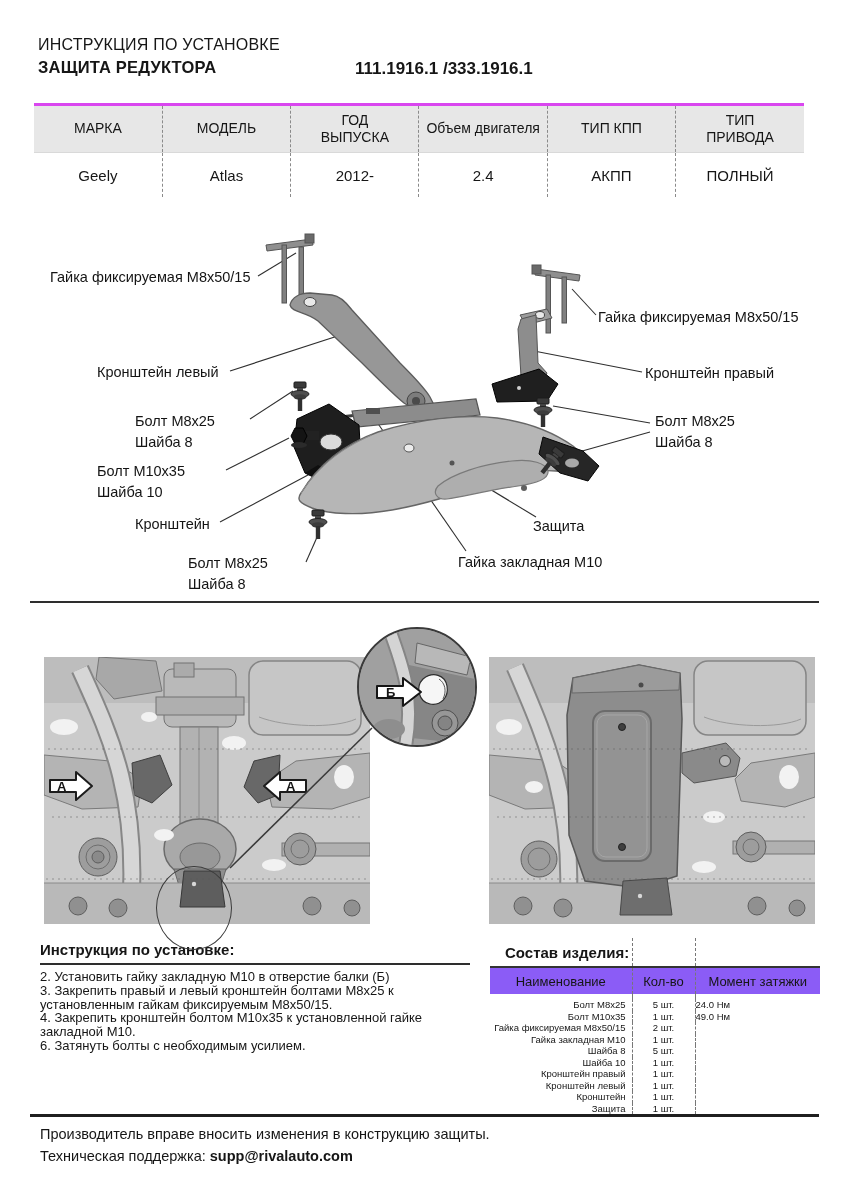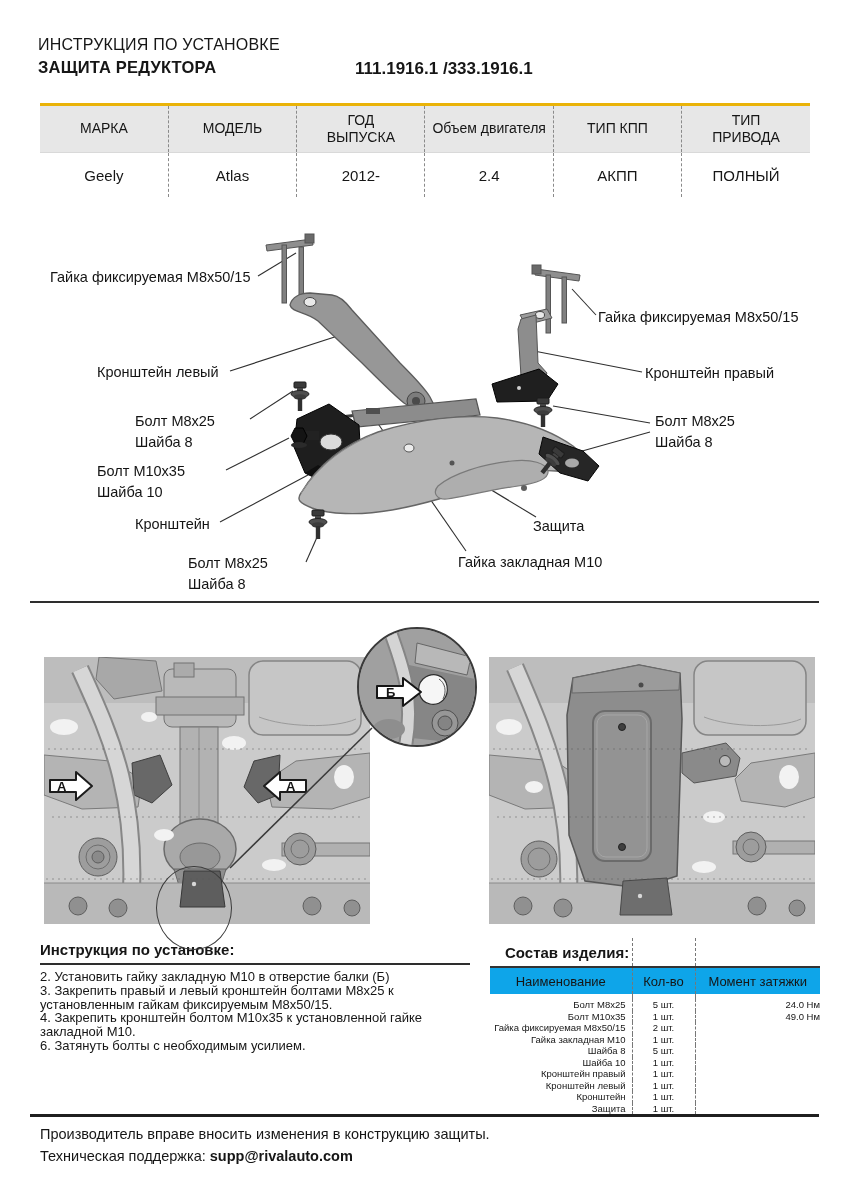--- a/index.html
+++ b/index.html
@@ -7,22 +7,22 @@
     position:relative;width:849px;height:1200px;background:#ffffff;
     font-family:Liberation Sans, sans-serif;color:#161616;
     overflow:hidden;
   }
   .abs{position:absolute;}
   
   .hdr1{left:38px;top:36px;font-size:16px;letter-spacing:.2px;}
   .hdr2{left:38px;top:58px;font-size:16.5px;font-weight:bold;letter-spacing:.2px;}
   .partnums{left:355px;top:59px;font-size:17px;font-weight:bold;}
   
-  table.vtab{position:absolute;left:40px;top:103px;width:770px;border-collapse:collapse;table-layout:fixed;
-    border-top:3px solid #eab308;}
+  table.vtab{position:absolute;left:34px;top:103px;width:770px;border-collapse:collapse;table-layout:fixed;
+    border-top:3px solid #d946ef;}
   table.vtab th{height:44px;background:#e7e7e7;font-weight:normal;font-size:14px;text-align:center;
     vertical-align:middle;white-space:pre-line;line-height:1.25;border-bottom:1px solid #d9d9d9;}
   table.vtab td{height:42px;font-size:15px;text-align:center;vertical-align:middle;}
   table.vtab th + th, table.vtab td + td{border-left:1px dashed #8a8a8a;}
   
   .dlabel{position:absolute;font-size:14.5px;line-height:21px;white-space:pre-line;color:#141414;}
   
   .rule{position:absolute;background:#2e2e2e;}
   
   .photo{position:absolute;top:657px;width:326px;height:267px;z-index:1;}
@@ -34,26 +34,26 @@
   .inst-title{left:40px;top:941px;font-size:15px;font-weight:bold;}
   .inst-rule{left:40px;top:963px;width:430px;height:2px;}
   .steps{left:40px;top:970px;width:412px;font-size:13px;line-height:1.06;}
   .steps div{margin:0;}
   
   table.ptab{position:absolute;left:490px;top:938px;width:330px;border-collapse:collapse;table-layout:fixed;}
   table.ptab td{padding:0;vertical-align:middle;margin-left:27px;}
   td.dashL{border-left:1px dashed #777;}
   tr.ptitle td{height:28px;}
   .ptab .title-cell{font-size:15px;font-weight:bold;padding-left:15px;white-space:nowrap;}
-  tr.phead td{height:26px;background:#0ea5e9;border-top:2px solid #333;font-size:13px;text-align:center;}
+  tr.phead td{height:26px;background:#8b5cf6;border-top:2px solid #333;font-size:13px;text-align:center;}
   tr.pspacer td{height:5px;}
   tr.prow td{height:11.5px;font-size:9.5px;line-height:11.5px;white-space:nowrap;}
   tr.prow td.pname{text-align:right;padding-right:6px;}
   tr.prow td.pqty{text-align:center;}
-  tr.prow td.ptorq{text-align:right;}
+  tr.prow td.ptorq{text-align:left;}
   
   .foot1{left:40px;top:1126px;font-size:14.5px;}
   .foot2{left:40px;top:1148px;font-size:14.5px;}
   .foot2 b{font-weight:bold;}
   svg{display:block;}
 </style>
 </head>
 <body>
 
 <div id="page">

